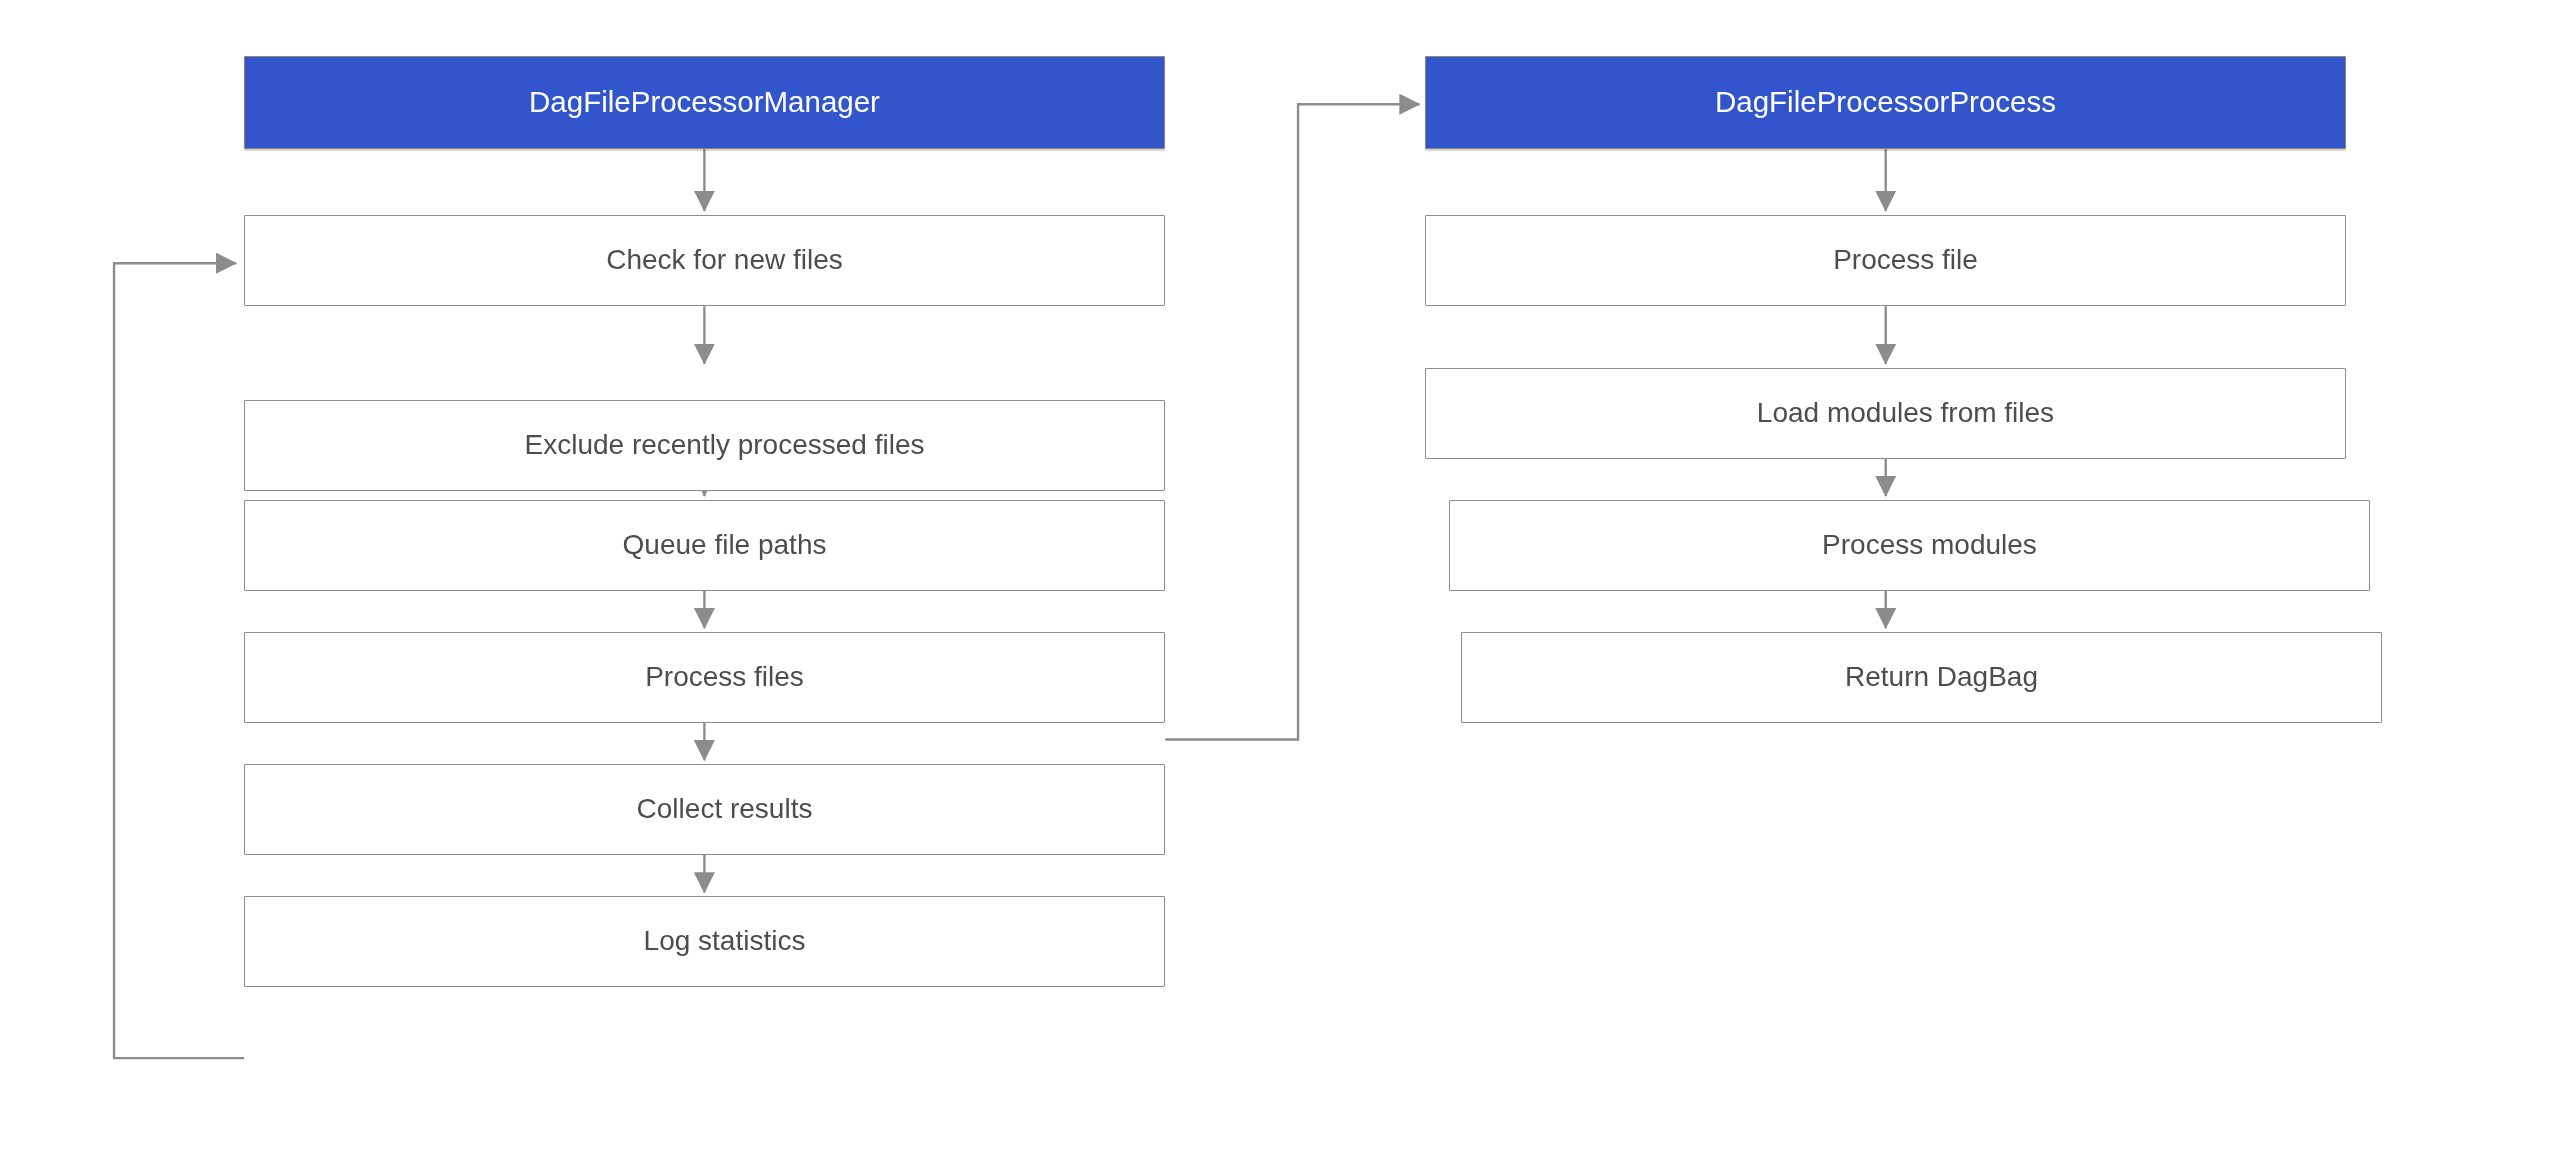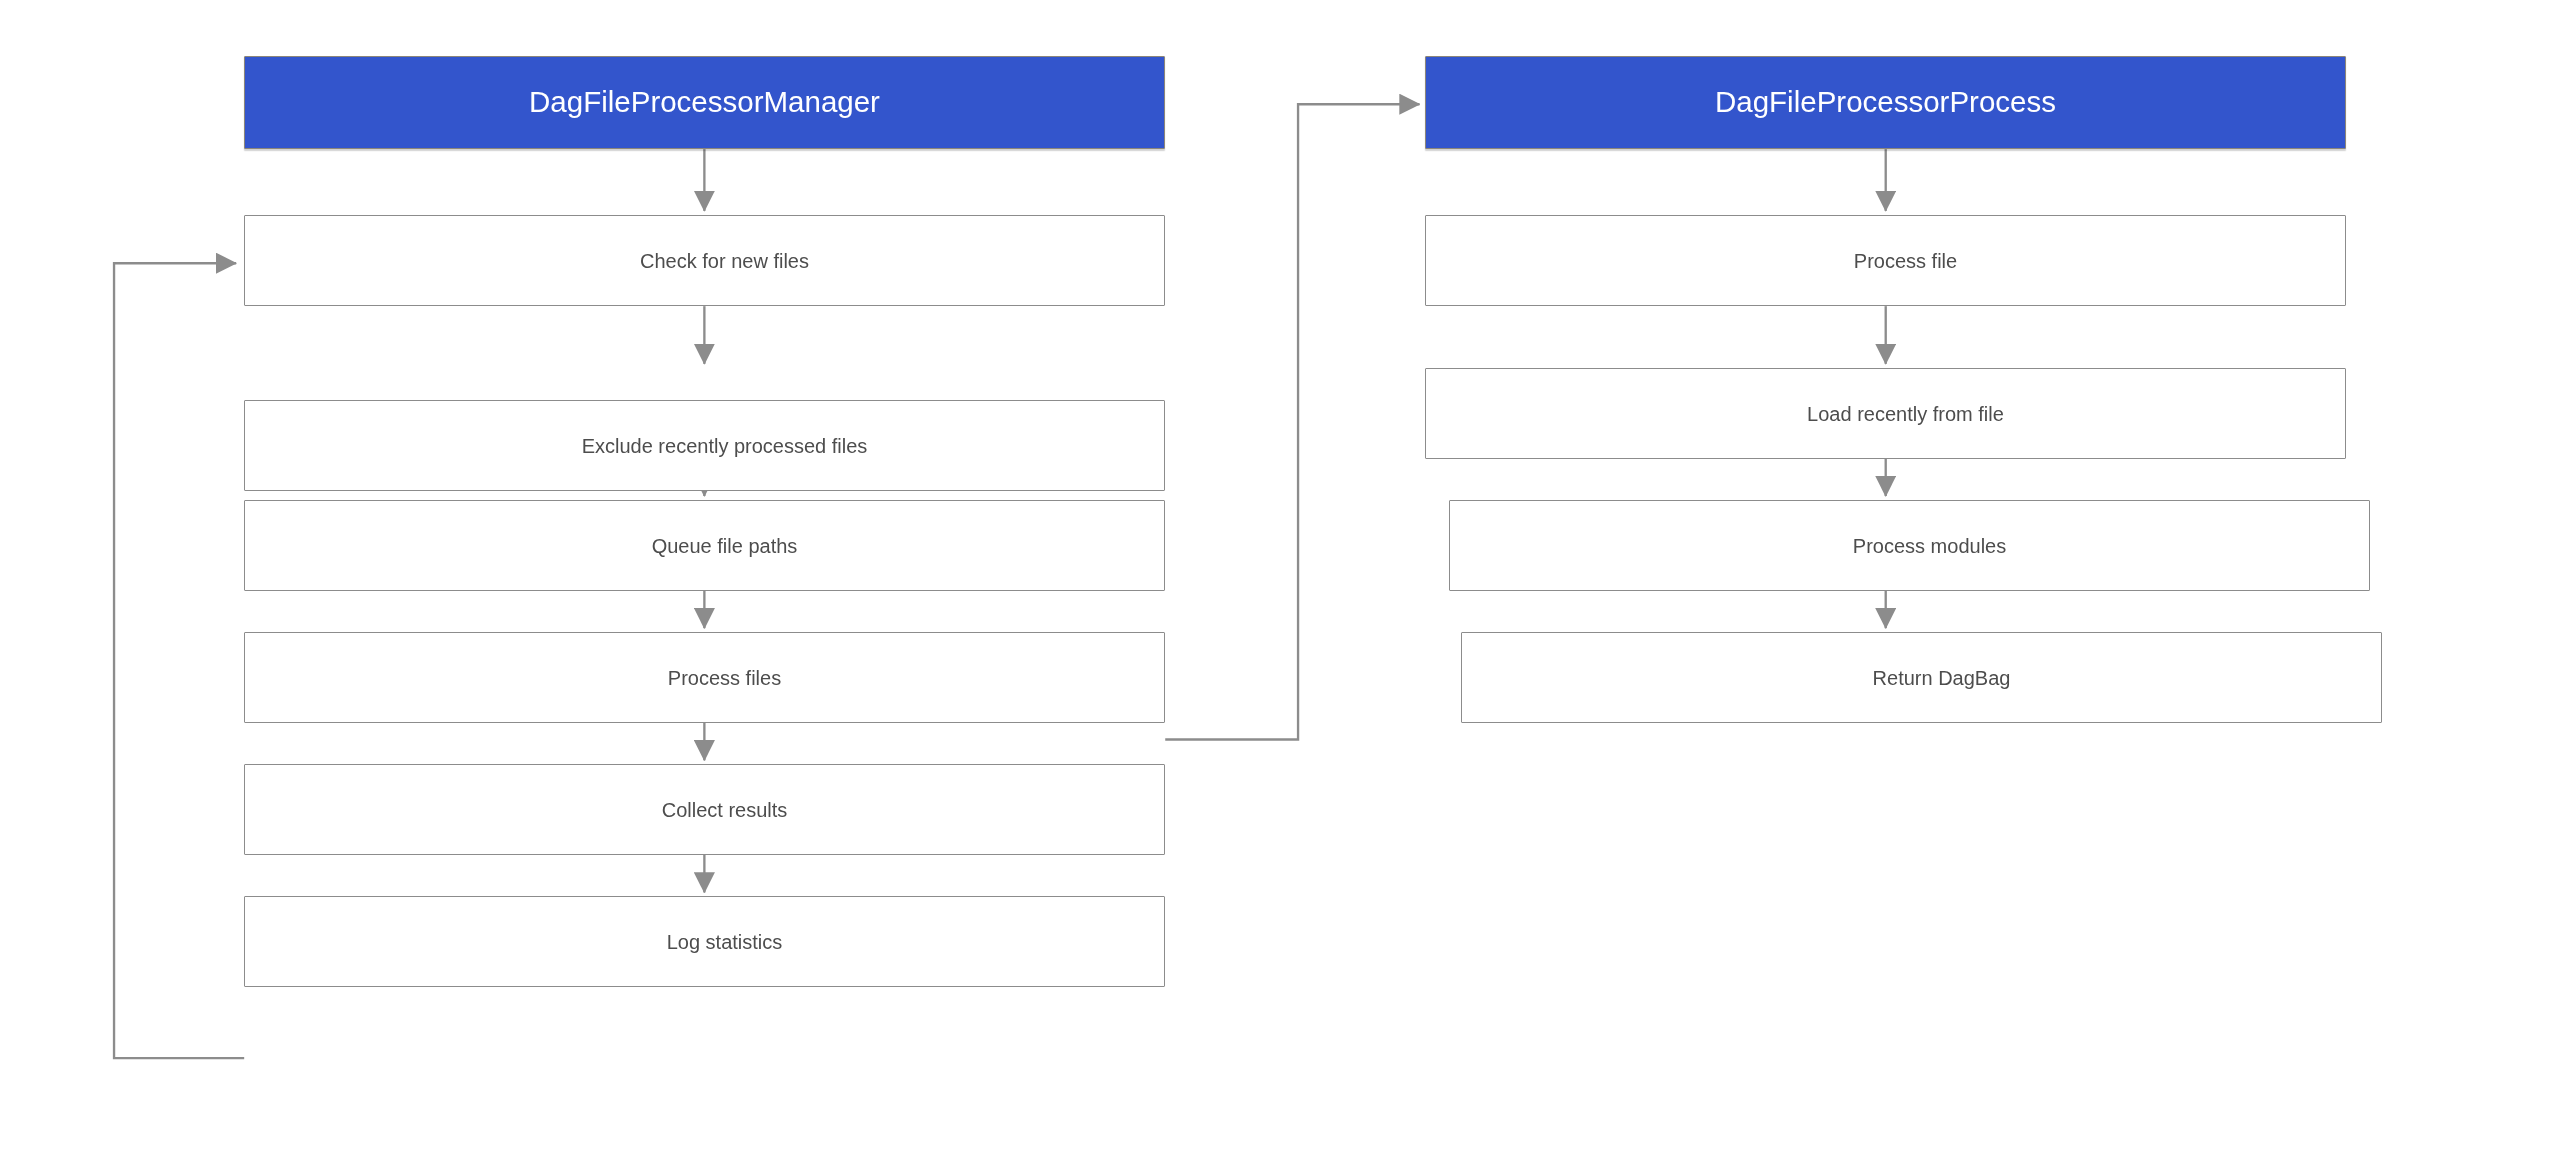--- a/index.html
+++ b/index.html
@@ -32,21 +32,21 @@
     display: flex;
     align-items: center;
     justify-content: center;
     border-radius: 1px;
     text-align: center;
   }
   .node-step {
     background: #ffffff;
     border: 1.3px solid #8c8c8c;
     color: #4d4d4d;
-    font-size: 20px;
+    font-size: 28px;
     font-weight: 400;
     padding-left: 40px;
   }
   .node-header {
     background: #3355cc;
     border: 1.3px solid #8c8679;
     color: #ffffff;
     font-size: 29.5px;
     font-weight: 400;
     box-shadow: 0 1.3px 1.3px rgba(0,0,0,0.18);
@@ -119,21 +119,21 @@
 
   <div class="node node-header" style="left:1425px; top:56px; width:921px; height:93px;">
     <span class="node-label">DagFileProcessorProcess</span>
   </div>
 
   <div class="node node-step" style="left:1425px; top:215px; width:921px; height:91px;">
     <span class="node-label">Process file</span>
   </div>
 
   <div class="node node-step" style="left:1425px; top:368px; width:921px; height:91px;">
-    <span class="node-label">Load recently from file</span>
+    <span class="node-label">Load modules from files</span>
   </div>
 
   <div class="node node-step" style="left:1425px; top:500px; width:921px; height:91px;margin-left:24px;">
     <span class="node-label">Process modules</span>
   </div>
 
   <div class="node node-step" style="left:1425px; top:632px; width:921px; height:91px;margin-left:36px;">
     <span class="node-label">Return DagBag</span>
   </div>
 

